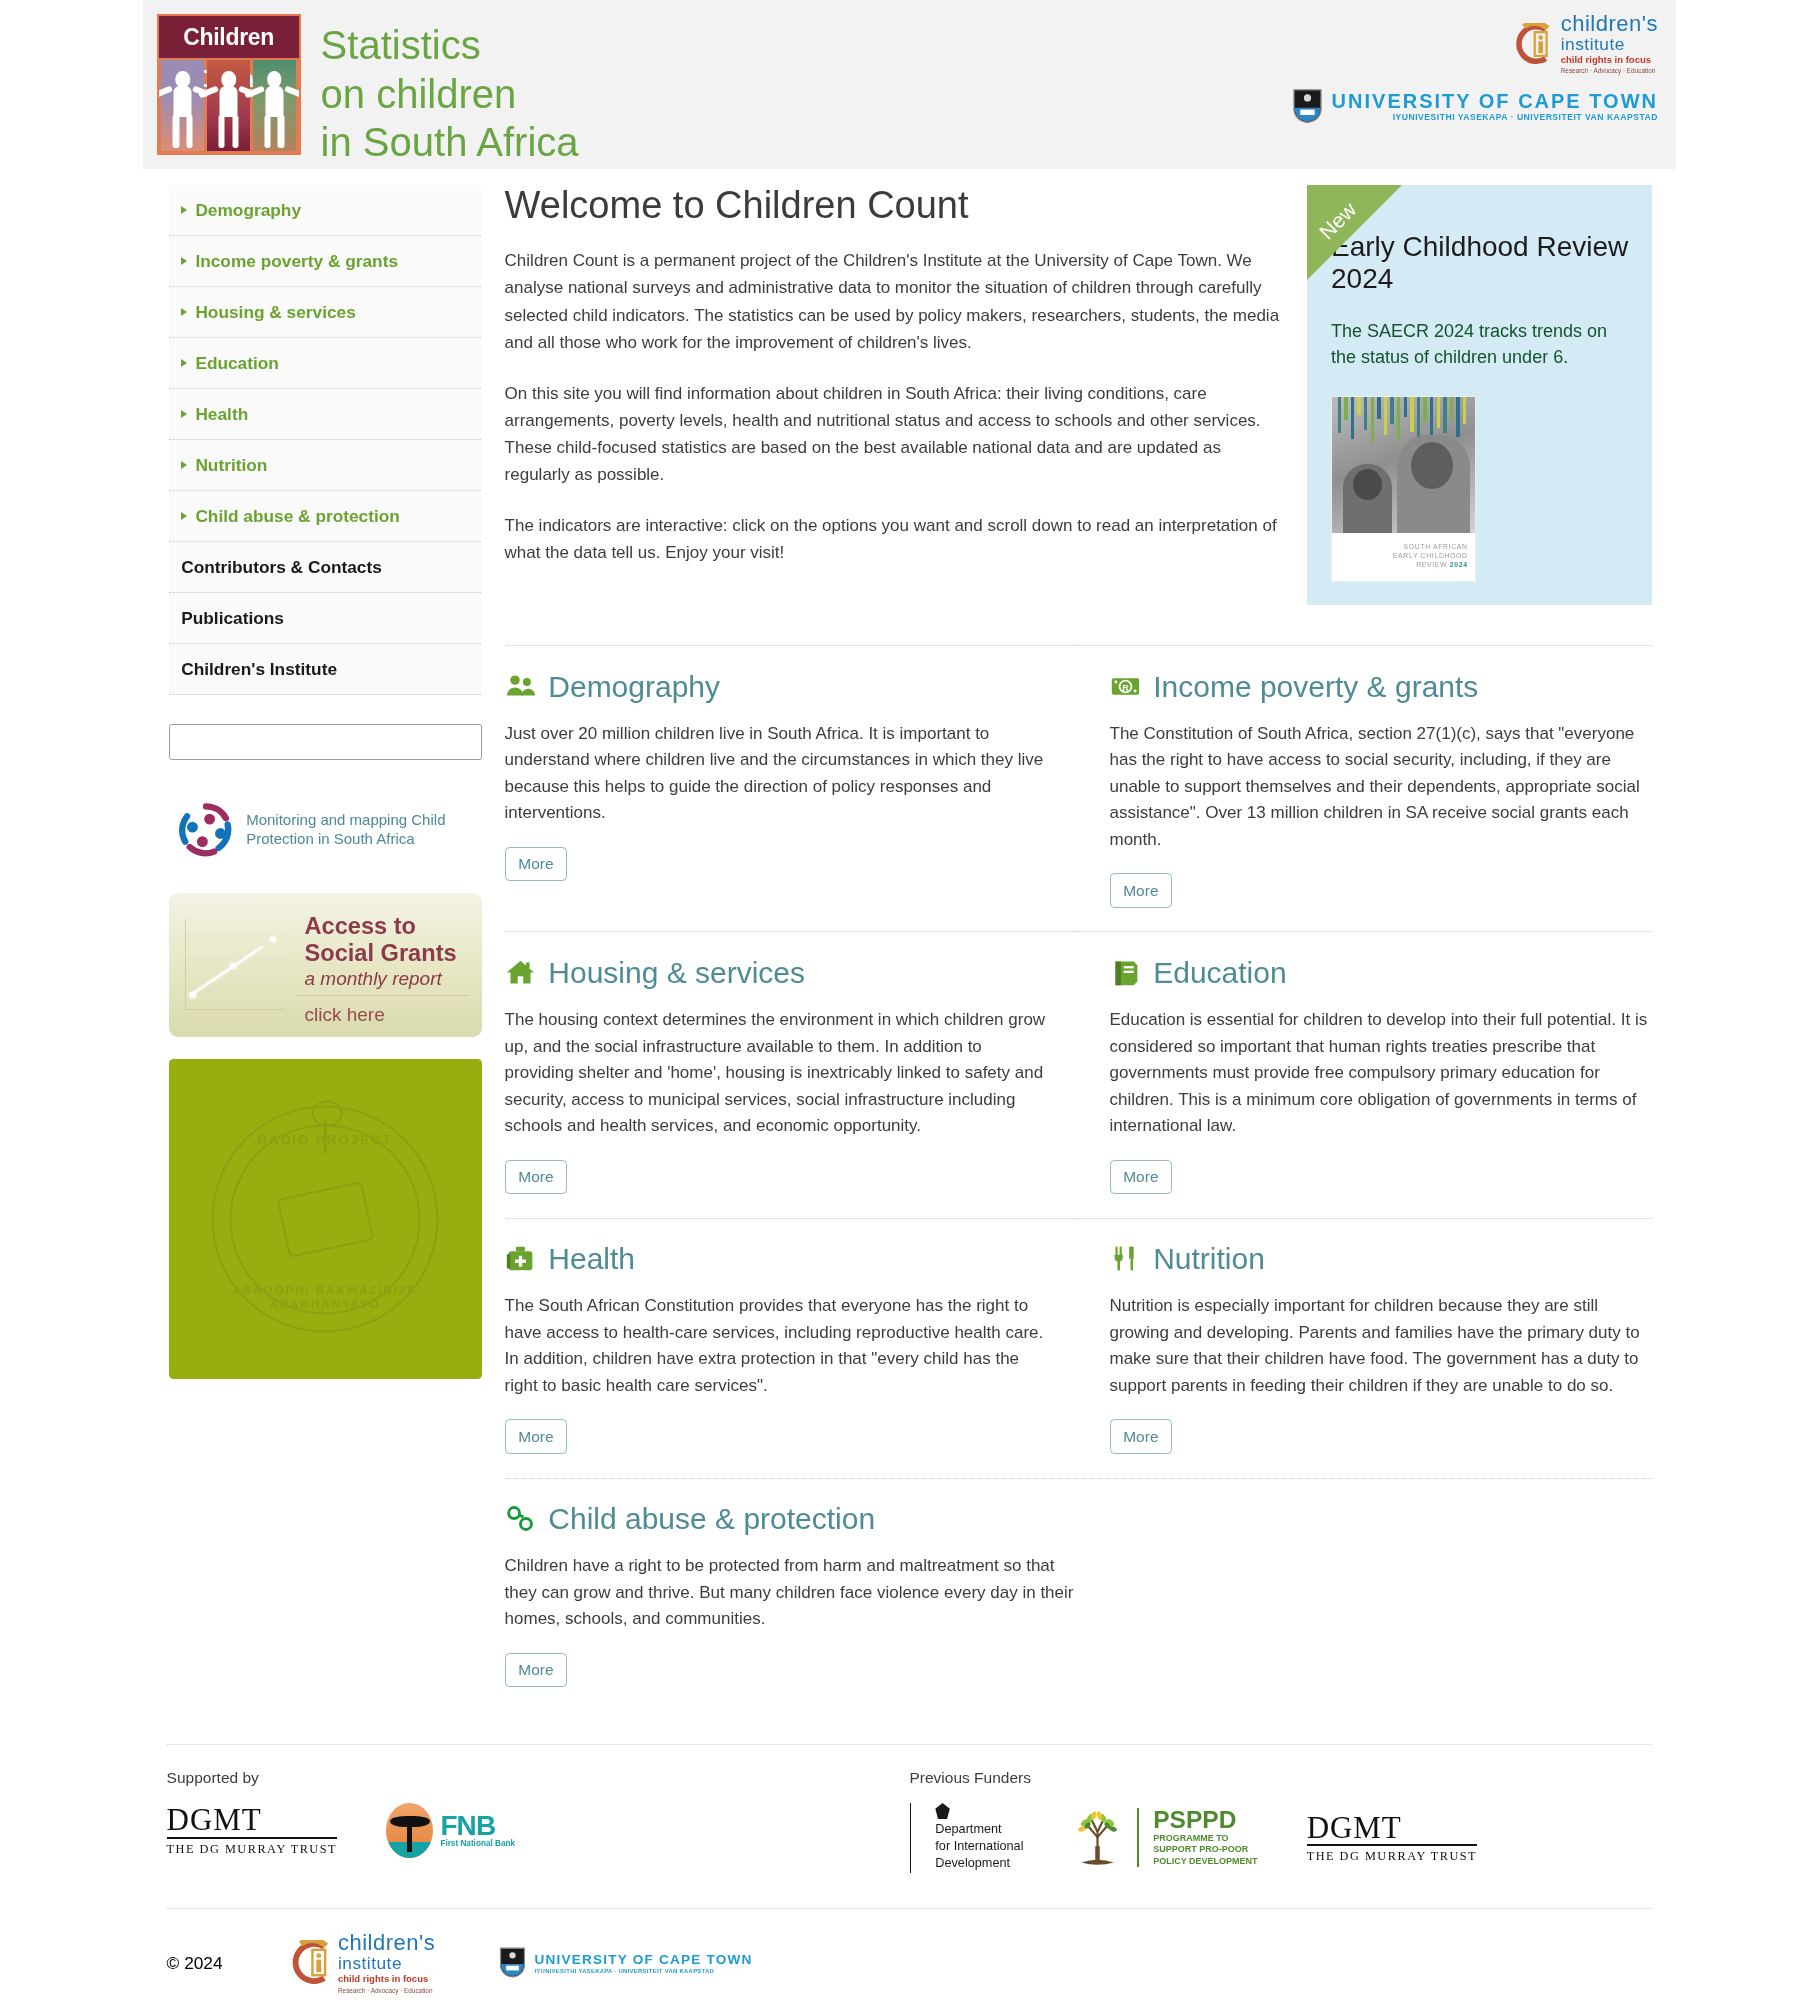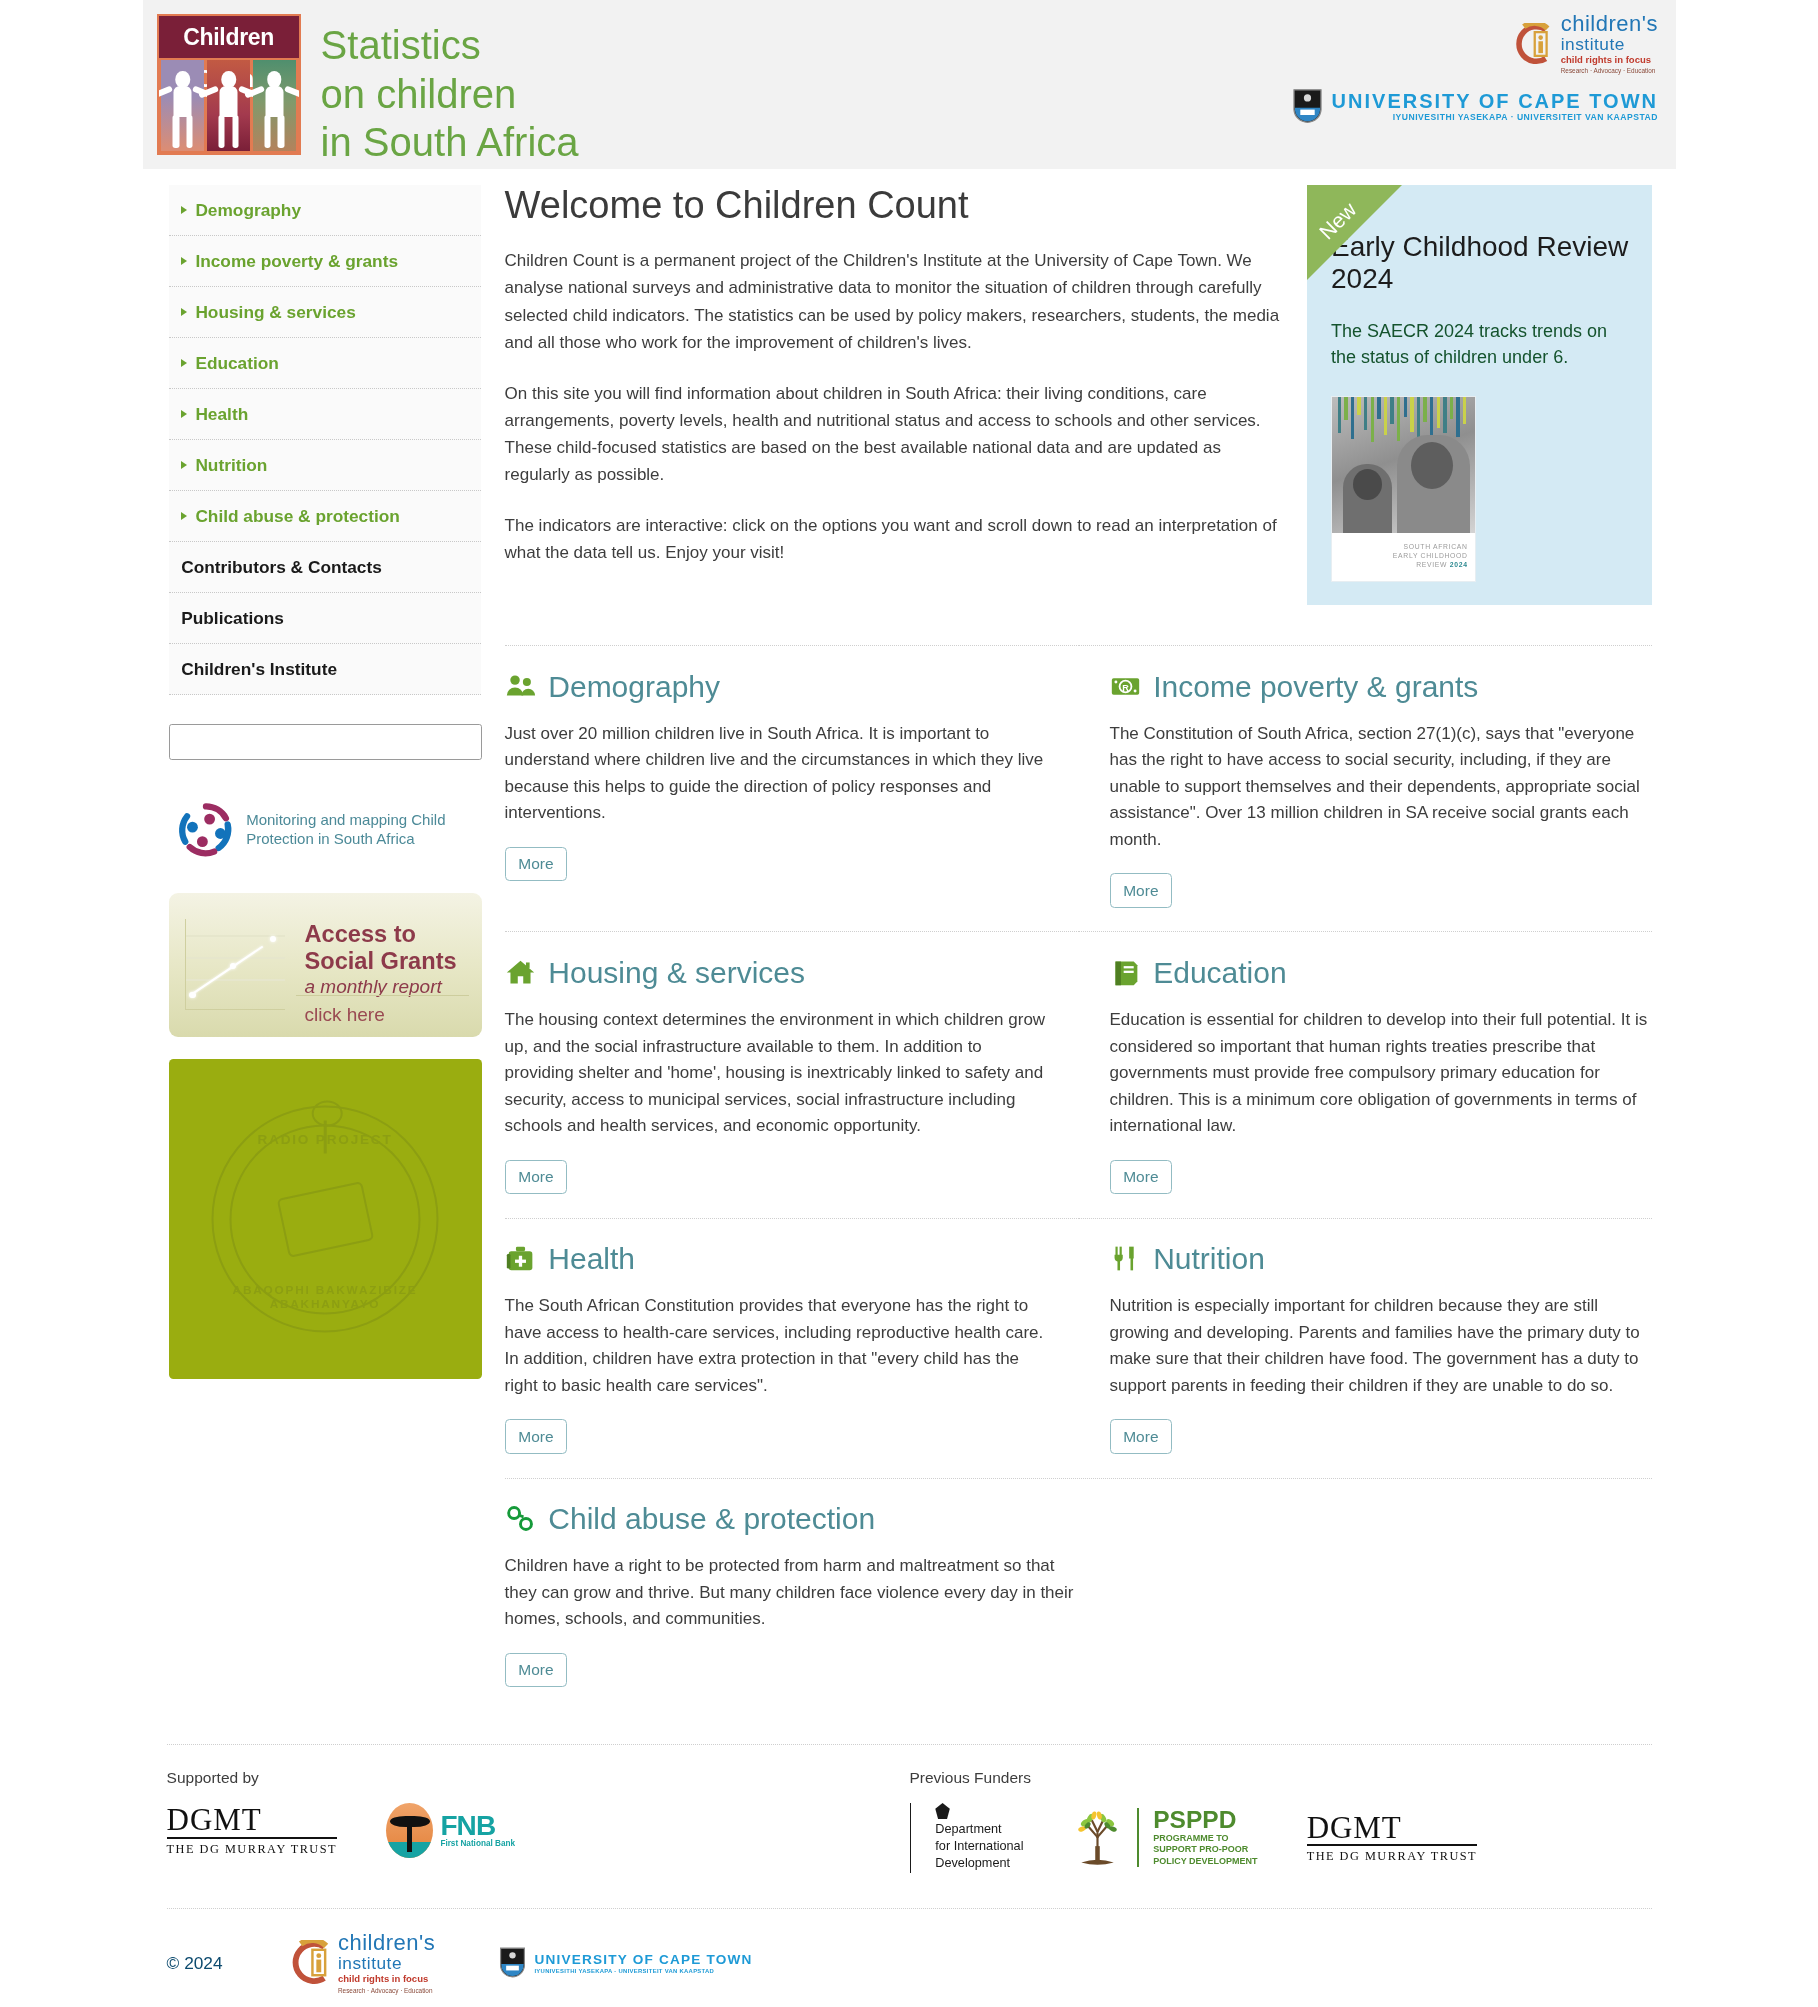--- a/index.html
+++ b/index.html
@@ -111,21 +111,21 @@
 
   .promo-grants {
     margin-top:22px; width:313px; height:144px;
     background:linear-gradient(180deg,#f4f3e4 0%, #e6e6c4 55%, #d9daad 100%);
     border-radius:9px; position:relative; overflow:hidden;
   }
   .pg-chart { position:absolute; left:16.4px; top:25.5px; width:100px; height:91px; border-left:1.8px solid #cfcf9f; border-bottom:1.8px solid #cfcf9f; }
   .pg-chart .gl { position:absolute; left:0; right:0; height:1.8px; background:#e6e6cc; }
   .pg-chart .line { position:absolute; left:5.5px; bottom:12.7px; width:87px; height:1.8px; background:#fff; transform:rotate(-34deg); transform-origin:left bottom; box-shadow:0 0 2.7px #fff; }
   .pg-chart .dot { position:absolute; width:6.4px;height:6.4px;background:#fff;border-radius:50%; box-shadow:0 0 3.6px #fff; }
-  .pg-txt { position:absolute; left:136px; top:28px; color:#8d3a4a; }
+  .pg-txt { position:absolute; left:136px; top:20px; color:#8d3a4a; }
   .pg-txt .t1 { font-size:23.6px; font-weight:bold; line-height:1.12; }
   .pg-txt .t2 { font-size:23.6px; font-weight:bold; line-height:1.12; }
   .pg-txt .t3 { font-size:19px; line-height:1.4;font-style:italic; }
   .pg-rule { position:absolute; left:127px; right:12.7px; top:102px; height:0.9px; background:#cdcd9d; }
   .pg-click { position:absolute; left:136px; top:111px; font-size:19px; color:#9a4a52; }
 
   .promo-radio {
     margin-top:22px; width:313px; height:320px; background:#9aad10;
     border-radius:4.5px; position:relative; overflow:hidden;
   }
@@ -226,21 +226,21 @@
   .dfid .crest { width:14.5px; height:16.4px; background:#1a1a1a; clip-path:polygon(50% 0,100% 35%,80% 100%,20% 100%,0 35%); margin-bottom:1.8px;}
   .dfid .tx { font-size:12.7px; line-height:1.35; color:#1a1a1a; }
 
   .psppd { display:flex; align-items:center; gap:14px; }
   .psppd-tree { width:51px; height:56px; position:relative; }
   .psppd .bar2 { width:1.8px; background:#4e8b2e; align-self:stretch; }
   .psppd .ptx .p1 { font-size:24.5px; font-weight:bold; color:#4e8b2e; line-height:1; }
   .psppd .ptx .p2 { font-size:9px; font-weight:bold; color:#4e8b2e; line-height:1.28; }
 
   .copybar { border-top:0.9px dotted #cfcfcf; margin:35px 23.6px 0 23.6px; padding:23.6px 0 27px 0; display:flex; align-items:center; gap:64px; }
-  .copy-text { font-size:17.3px; color:#0c4a6e;text-align:center; }
+  .copy-text { font-size:17.3px; color:#000000;text-align:center; }
 
   .ci-small { display:flex; align-items:center; gap:6.4px; }
   .uct-small { display:flex; align-items:center; gap:8.2px; }
   .uct-small .u1 { font-size:13.6px; font-weight:bold; color:#1e9ad6; letter-spacing:1.2px; line-height:1.05; }
   .uct-small .u2 { font-size:5.9px; font-weight:bold; color:#1e9ad6; letter-spacing:0.3px; }
 </style>
 </head>
 <body>
 
 <div class="page">

